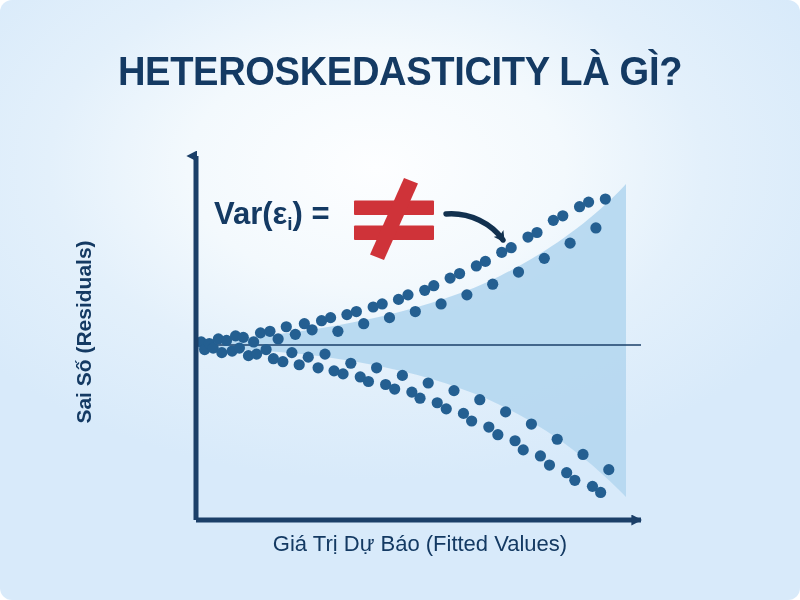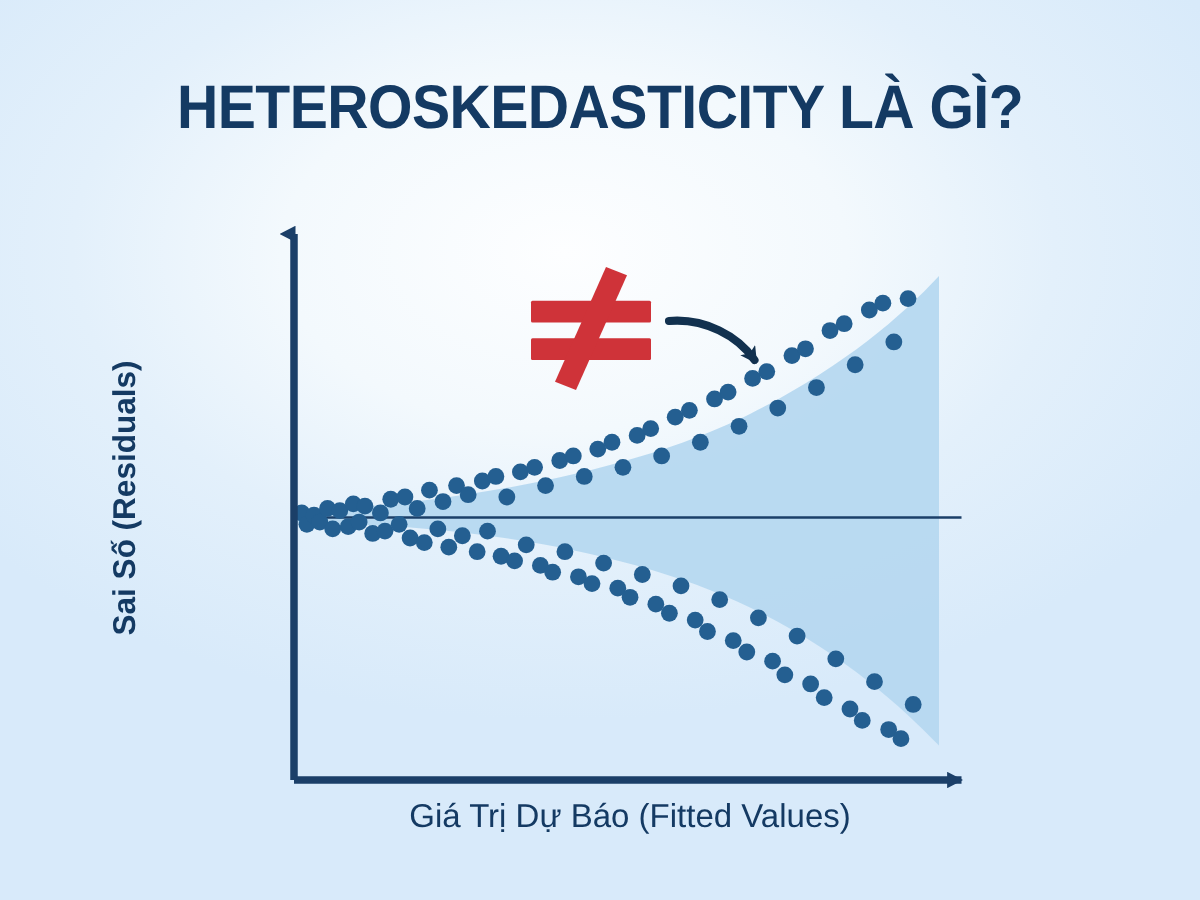--- a/index.html
+++ b/index.html
@@ -12,20 +12,21 @@
     overflow: hidden;
     font-family: "Liberation Sans", sans-serif;
   }
   #slide {
     position: relative;
     width: 800px;
     height: 600px;
     background:
       radial-gradient(ellipse 62% 52% at 47% 28%, #fdfeff 0%, #f3f9fd 38%, #e3f0fb 66%, #d8eafa 100%);
     overflow: hidden;
+    border-radius: 12px;
   }
 
   
   #title {
     position: absolute;
     left: 0;
     top: 48px;
     width: 800px;
     text-align: center;
     font-family: "Liberation Sans", sans-serif;
@@ -229,20 +230,23 @@
     <line x1="196" y1="520" x2="196" y2="156" stroke="#1b3f68" stroke-width="5" marker-end="url(#arrowUp)"></line>
 
     <line x1="196" y1="520" x2="641" y2="520" stroke="#1b3f68" stroke-width="5" marker-end="url(#arrowRight)"></line>
 
     <path d="M 446 214 C 470 212, 492 224, 503 240" fill="none" stroke="#12314f" stroke-width="5.4" stroke-linecap="round" marker-end="url(#arrowCurve)"></path>
   </svg>
 
   <div id="ylabel">Sai Số (Residuals)</div>
   <div id="xlabel">Giá Trị Dự Báo (Fitted Values)</div>
 
+  <div id="var-annotation">
+    <span>Var(</span><span>ε</span><span class="sub">i</span><span>) =</span>
+  </div>
 
   <svg id="neq-symbol" viewBox="0 0 86 82" xmlns="http://www.w3.org/2000/svg">
     <g fill="#cf3339">
       <rect x="2" y="22.5" width="80" height="14.5" rx="1"></rect>
       <rect x="2" y="47.5" width="80" height="14.5" rx="1"></rect>
       <polygon points="52,0 66,5.5 32,82 18,76.5"></polygon>
     </g>
   </svg>
 
 </div>

